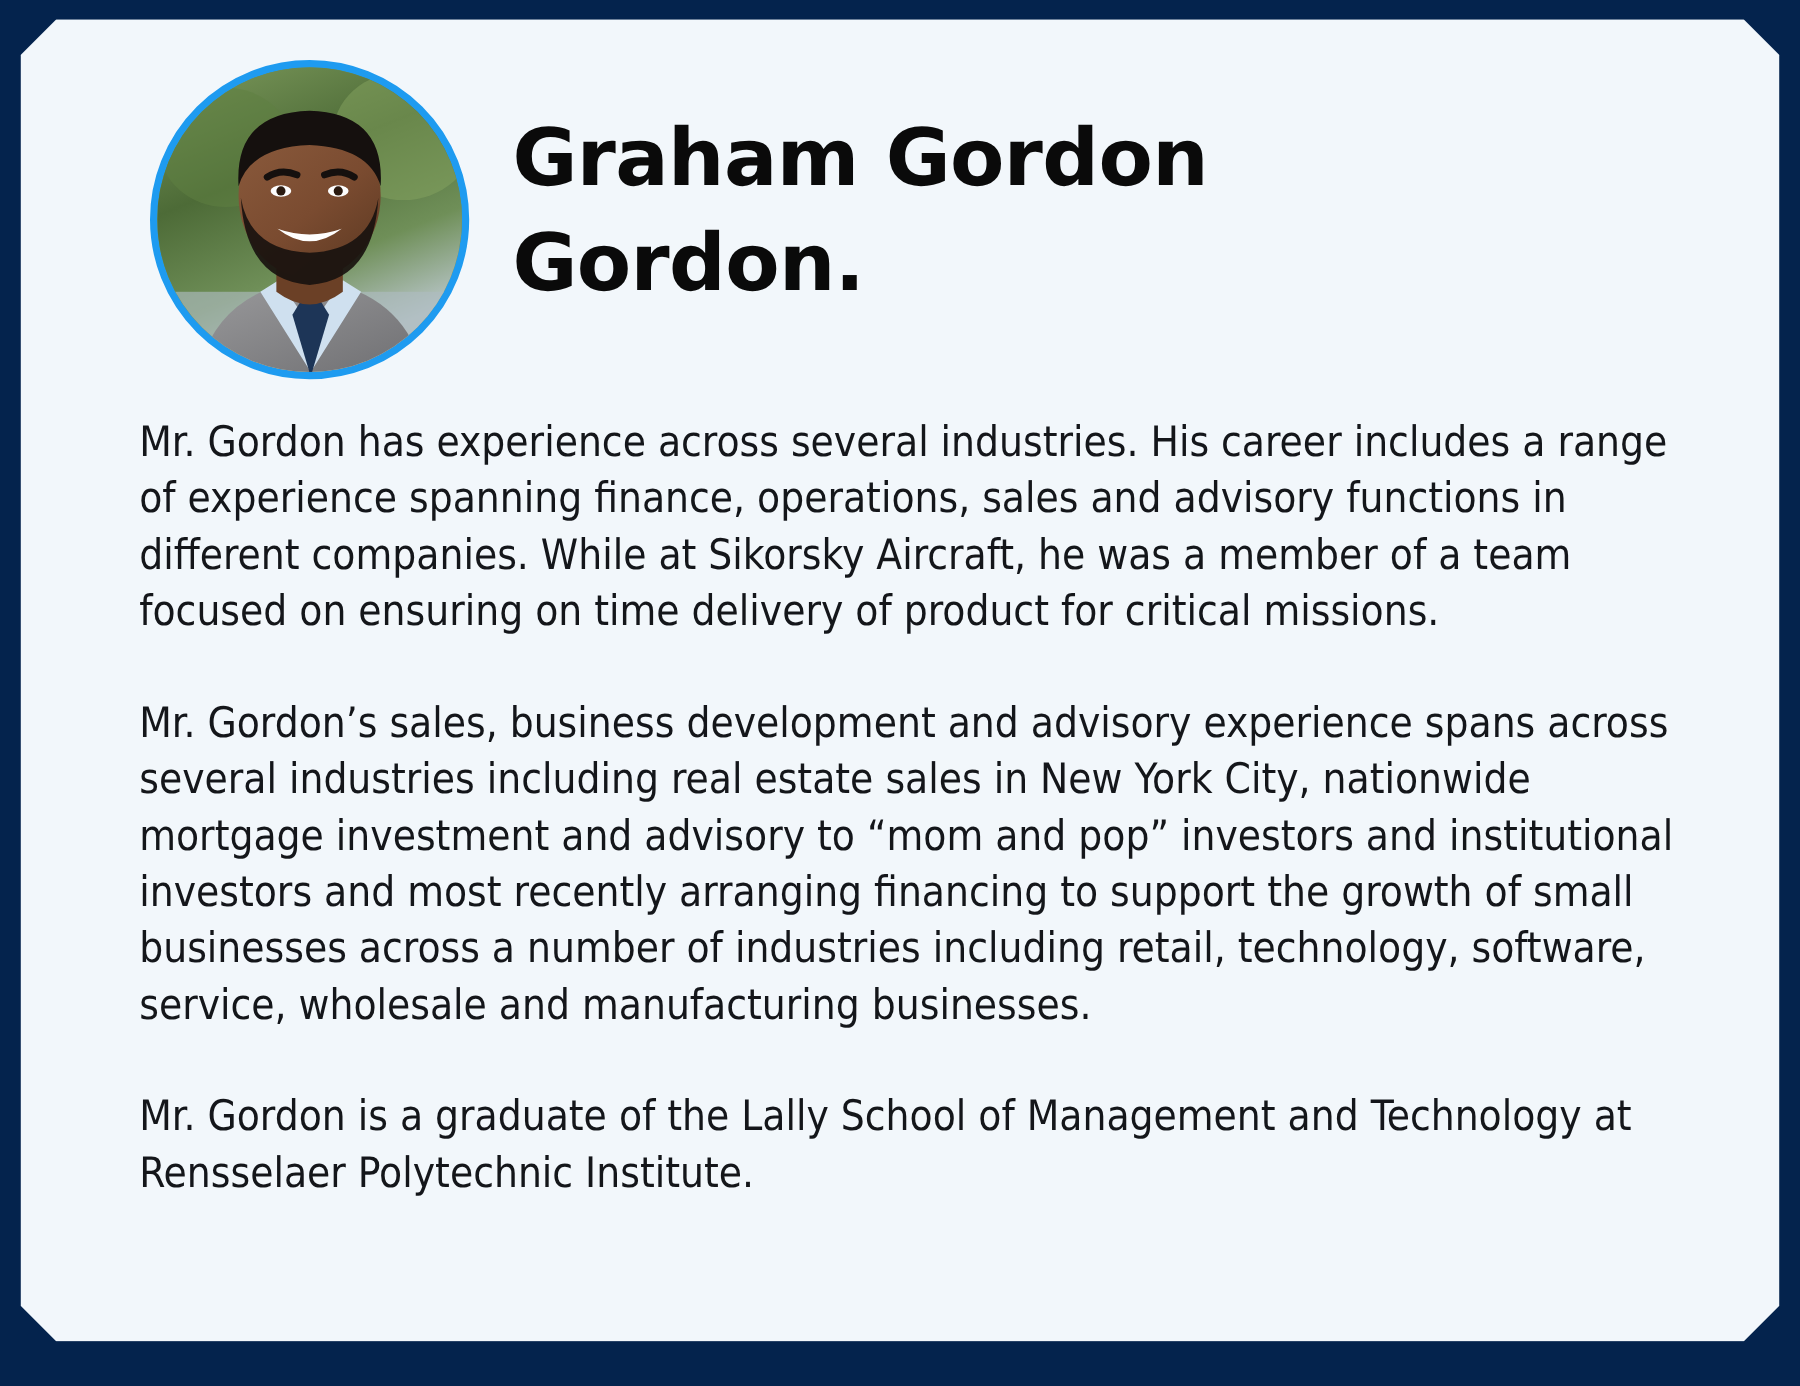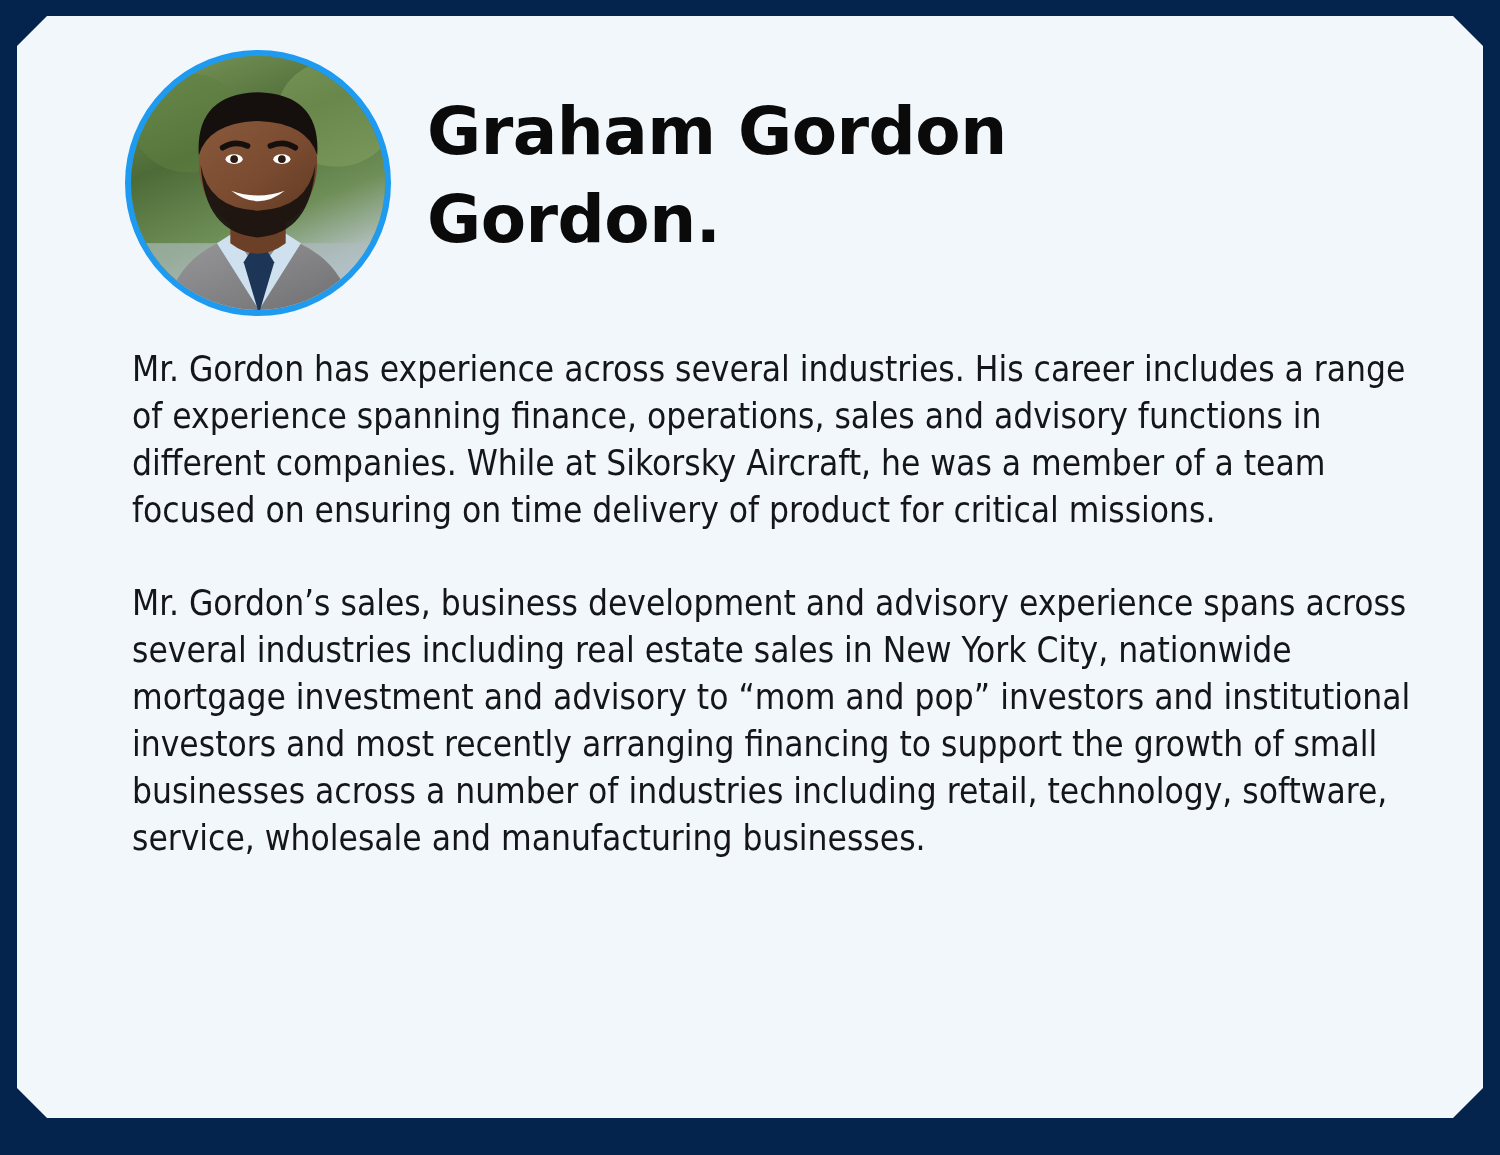--- a/index.html
+++ b/index.html
@@ -103,21 +103,21 @@
     top: 330px;
     width: 1300px;
   }
 
   #card-body p {
     font-family: "DejaVu Sans Condensed", "Liberation Sans Narrow", "DejaVu Sans", sans-serif;
     font-stretch: condensed;
     font-size: 35px;
     line-height: 47px;
     color: #14161a;
-    margin: 0 0 46px 16px;
+    margin: 0 0 46px 0;
     text-align: left;
     -webkit-font-smoothing: antialiased;
   }
 
   #card-body p:last-child { margin-bottom: 0; }
 
   
 </style>
 </head>
 <body>
@@ -182,16 +182,17 @@
       <div id="header-text">
         <span class="line">Graham Gordon</span>
         <span class="line">Gordon.</span>
       </div>
 
     </div>
 
     <div id="card-body">
       <p>Mr. Gordon has experience across several industries. His career includes a range of experience spanning finance, operations, sales and advisory functions in different companies. While at Sikorsky Aircraft, he was a member of a team focused on ensuring on time delivery of product for critical missions.</p>
       <p>Mr. Gordon’s sales, business development and advisory experience spans across several industries including real estate sales in New York City, nationwide mortgage investment and advisory to “mom and pop” investors and institutional investors and most recently arranging financing to support the growth of small businesses across a number of industries including retail, technology, software, service, wholesale and manufacturing businesses.</p>
+      <p>Mr. Gordon is a graduate of the Lally School of Management and Technology at Rensselaer Polytechnic Institute.</p>
     </div>
 
   </div>
 </div>
 
 </body></html>

